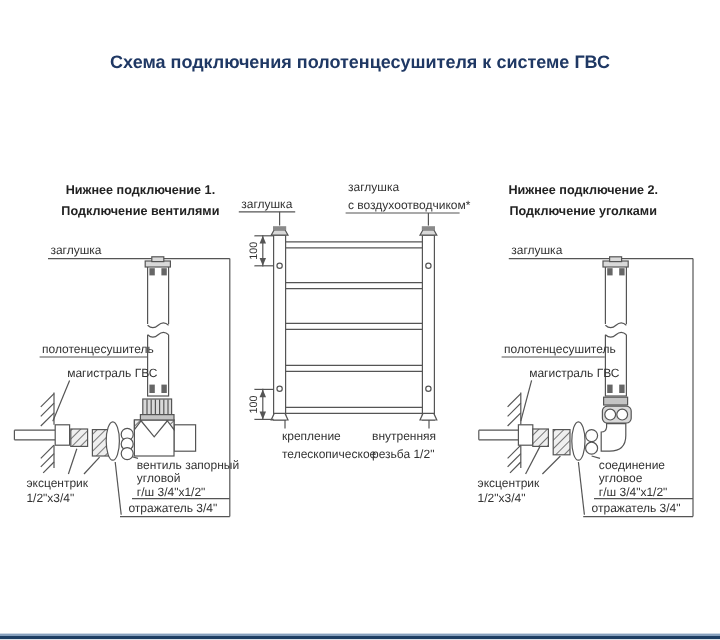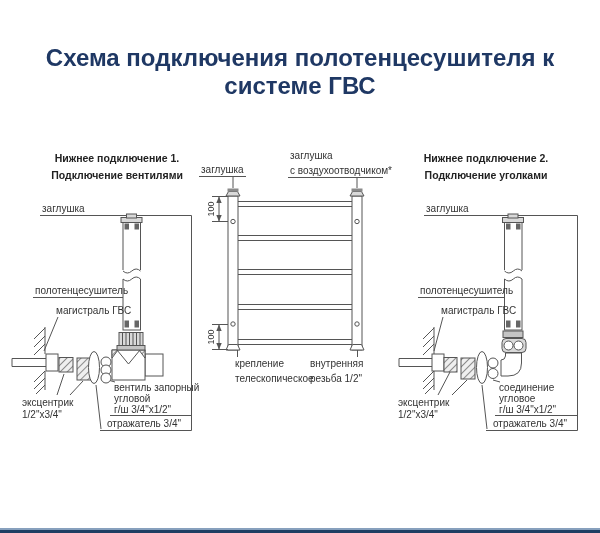--- a/index.html
+++ b/index.html
@@ -1,17 +1,17 @@
 <!DOCTYPE html>
 <html><head>
 <meta charset="utf-8">
 <style>
   html,body{margin:0;padding:0;background:#fff;}
   .page{position:relative;width:600px;height:533px;background:#ffffff;overflow:hidden;font-family:"Liberation Sans",sans-serif;}
-  .title{position:absolute;top:44px;left:0;width:600px;text-align:center;font-size:24px;font-weight:bold;color:#1f3864;}
+  .title{position:absolute;top:44px;left:0;width:600px;text-align:center;font-size:15px;font-weight:bold;color:#1f3864;}
   svg.diagram{position:absolute;left:0;top:0;}
   .ln{stroke:#555;stroke-width:1;fill:none;}
   .wt{fill:#ffffff;stroke:#555;stroke-width:1;}
   .gy{fill:#d9d9d9;stroke:#555;stroke-width:1;}
   .gy2{fill:#c4c4c4;stroke:#555;stroke-width:1;}
   .dk{fill:#666;stroke:none;}
   .hat{fill:url(#hatch);stroke:#555;stroke-width:1;}
   text.lbl{font-size:10px;fill:#333;font-family:"Liberation Sans",sans-serif;}
   text.hdr{font-size:10.5px;font-weight:bold;fill:#222;font-family:"Liberation Sans",sans-serif;}
   text.dim{font-size:9px;fill:#333;font-family:"Liberation Sans",sans-serif;}

